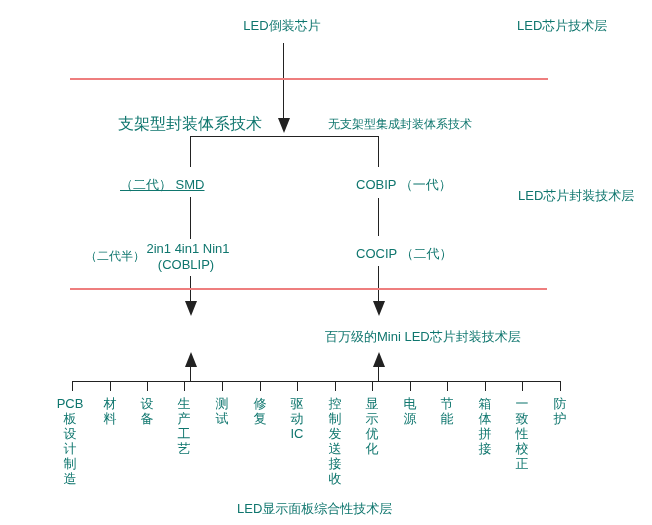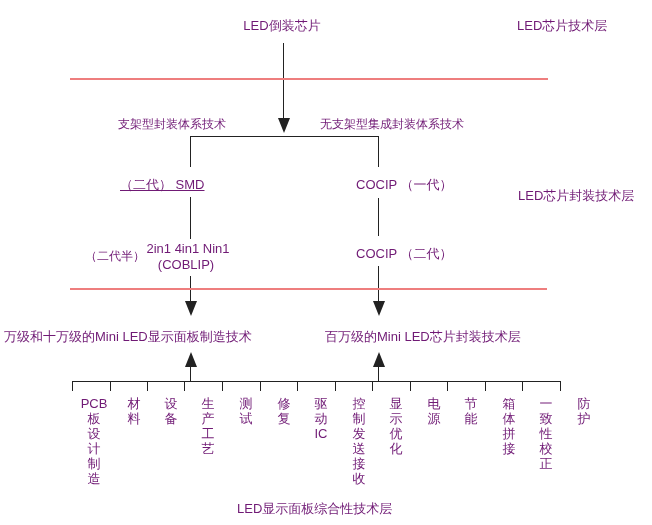--- a/index.html
+++ b/index.html
@@ -2,21 +2,21 @@
 <html style="--divider: #ee7e7e; --line: #222222;"><head>
 <meta charset="utf-8">
 <style>
   :root { --line: #222222; --divider: #ee7e7e; }
   html,body { margin:0; padding:0; background:#fff; }
   .canvas {
     position: relative;
     width: 652px; height: 525px;
     background: #ffffff;
     font-family: "Liberation Sans", "DejaVu Sans", sans-serif;
-    color: #701a75;
+    color: #0f766e;
     overflow: hidden;
   }
   .t {
     position: absolute;
     font-size: 13px;
     line-height: 14px;
     white-space: nowrap;
   }
   .cx { transform: translateX(-50%); }
   .vl { position: absolute; width: 1px; background: var(--line); }
@@ -35,64 +35,62 @@
     border-bottom: 15px solid var(--line);
   }
   .vlabel {
     position: absolute;
     top: 396px;
     font-size: 13px;
     line-height: 15px;
     white-space: pre-line;
     text-align: center;
     transform: translateX(-50%);
-    margin-left: 24px;
   }
 </style>
 </head>
 <body>
 
 <div class="canvas">
 
   <div class="t cx" style="left:282px; top:19px;">LED倒装芯片</div>
   <div class="t" style="left:517px; top:19px;">LED芯片技术层</div>
 
   <div class="vl" style="left:283px; top:43px; height:75px;"></div>
   <div class="tri-down" style="left:278px; top:118px;"></div>
 
   <div class="red" style="left:70px; top:78px; width:478px;"></div>
 
-  <div class="t" style="left:118px; top:117px; font-size:12px;">支架型封装体系技术</div>
-  <div class="t" style="left:320px; top:117px; font-size:12px;">无支架型集成封装体系技术</div>
+  <div class="t" style="left:118px; top:117px; font-size:16px;">支架型封装体系技术</div>
+  <div class="t" style="left:328px; top:117px; font-size:12px;">无支架型集成封装体系技术</div>
 
   <div class="hl" style="left:190px; top:136px; width:189px;"></div>
   <div class="vl" style="left:190px; top:136px; height:31px;"></div>
   <div class="vl" style="left:378px; top:136px; height:31px;"></div>
 
   <div class="t" style="left:120px; top:178px;text-decoration:underline;">（二代） SMD</div>
-  <div class="t" style="left:356px; top:178px;">COCIP （一代）</div>
+  <div class="t" style="left:356px; top:178px;">COBIP （一代）</div>
   <div class="t" style="left:518px; top:182px;margin-top:7px;">LED芯片封装技术层</div>
 
   <div class="vl" style="left:190px; top:197px; height:42px;"></div>
   <div class="vl" style="left:378px; top:198px; height:38px;"></div>
 
   <div class="t" style="left:85px; top:249px; font-size:12px;">（二代半）</div>
   <div class="t cx" style="left:188px; top:242px;">2in1 4in1 Nin1</div>
   <div class="t cx" style="left:186px; top:258px;">(COBLIP)</div>
   <div class="t" style="left:356px; top:247px;">COCIP （二代）</div>
 
   <div class="vl" style="left:190px; top:276px; height:26px;"></div>
   <div class="vl" style="left:378px; top:266px; height:36px;"></div>
 
   <div class="red" style="left:70px; top:288px; width:477px;"></div>
 
   <div class="tri-down" style="left:185px; top:301px;"></div>
   <div class="tri-down" style="left:373px; top:301px;"></div>
 
-  <div class="t" style="left:4px; top:330px;">万级和十万级的Mini LED显示面板制造技术</div>
   <div class="t" style="left:325px; top:330px;">百万级的Mini LED芯片封装技术层</div>
 
   <div class="tri-up" style="left:185px; top:352px;"></div>
   <div class="vl" style="left:190px; top:366px; height:15px;"></div>
   <div class="tri-up" style="left:373px; top:352px;"></div>
   <div class="vl" style="left:378px; top:366px; height:15px;"></div>
 
   <div class="hl" style="left:72px; top:381px; width:489px;"></div>
 
   <div class="vl" style="left:72px;  top:381px; height:10px;"></div>

